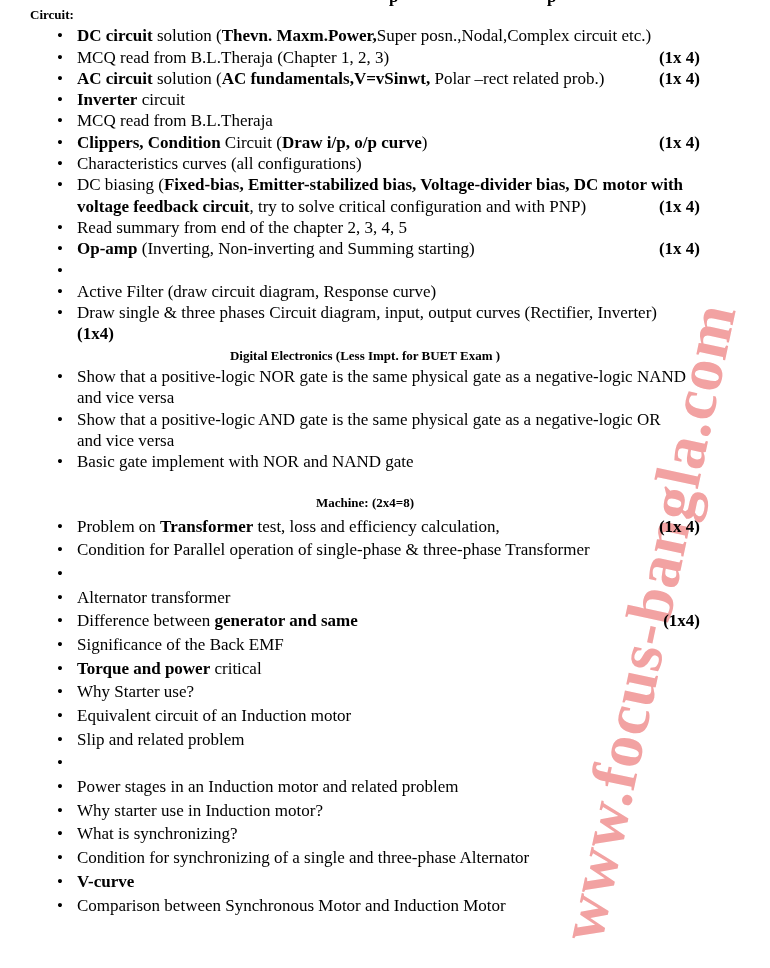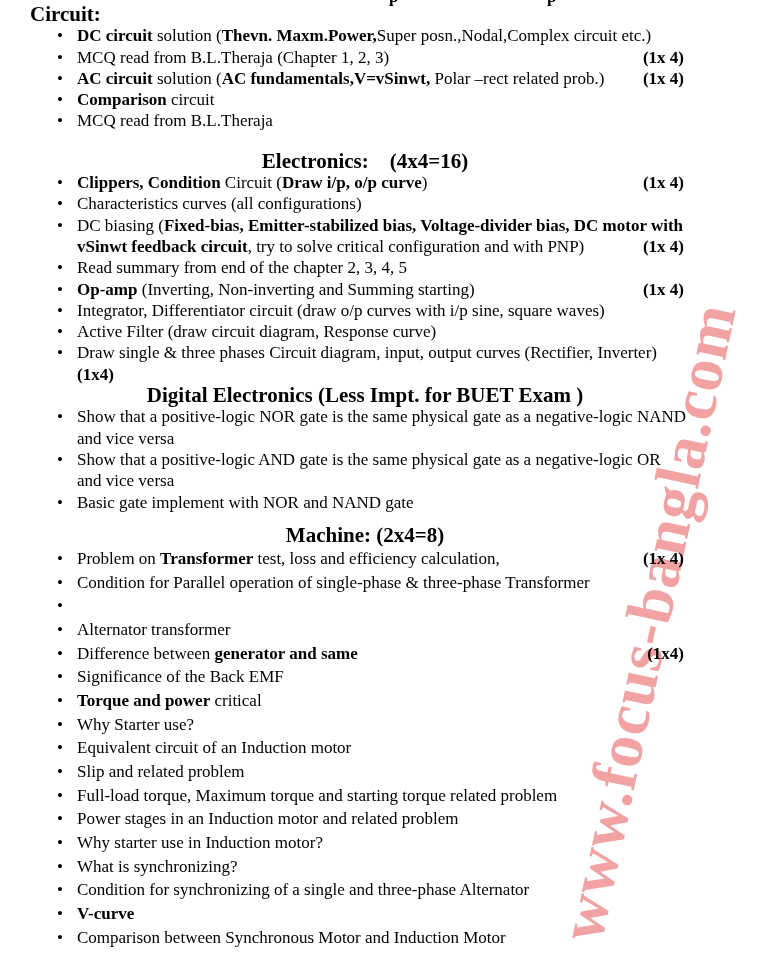--- a/index.html
+++ b/index.html
@@ -1,32 +1,32 @@
 <!DOCTYPE html>
 <html><head>
 <meta charset="utf-8">
 <style>
   * { margin:0; padding:0; box-sizing:border-box; }
   html,body { width:770px; height:968px; background:#ffffff; overflow:hidden; }
   body { font-family:"Liberation Serif","DejaVu Serif",serif; color:#000; position:relative; }
 
   .doc { position:relative; z-index:2; padding:4px 70px 0 30px; }
 
-  .heading { font-weight:bold; font-size:21px; line-height:21.3px; }
+  .heading { font-weight:bold; font-size:13px; line-height:21.3px; }
   .heading.center { text-align:center; }
   .heading.left { text-align:left; }
   .sec1 .heading { margin-top:19px; }
-  .sec3 .heading { margin-top:10px; line-height:24px; }
+  .sec3 .heading { margin-top:18px; line-height:24px; }
 
   .row { position:relative; display:flex; height:21.3px; line-height:21.3px; font-size:17px; }
   .sec3 .row { height:23.7px; line-height:23.7px; }
   .bullet { width:20px; margin-left:27px; flex:none; }
   .text { white-space:nowrap; }
   .b { font-weight:bold;font-family:Liberation Serif, serif; }
-  .mark { position:absolute; right:16px; top:0; font-weight:bold; }
+  .mark { position:absolute; right:0; top:0; font-weight:bold; }
 
   .watermark {
     position:absolute; left:648px; top:622px;
     transform:translate(-50%,-50%) rotate(-78deg);
     white-space:nowrap; font-size:64px; font-weight:bold;
     letter-spacing:1px; color:#f2a2a2; z-index:1;
     font-family:"Liberation Serif","DejaVu Serif",serif;
   }
 
   .fragments { position:absolute; top:0; left:0; width:770px; height:6px; overflow:hidden; z-index:3; }
@@ -54,59 +54,57 @@
         <span class="text"><span>MCQ read from B.L.Theraja (Chapter 1, 2, 3)</span></span>
         <span class="mark">(1x 4)</span>
       </div>
       <div class="row">
         <span class="bullet">•</span>
         <span class="text"><span class="b">AC circuit</span><span> solution (</span><span class="b">AC fundamentals,V=vSinwt,</span><span> Polar –rect related prob.)</span></span>
         <span class="mark">(1x 4)</span>
       </div>
       <div class="row">
         <span class="bullet">•</span>
-        <span class="text"><span class="b">Comparison</span><span> circuit</span></span>
+        <span class="text"><span class="b">Inverter</span><span> circuit</span></span>
       </div>
       <div class="row">
         <span class="bullet">•</span>
         <span class="text"><span>MCQ read from B.L.Theraja</span></span>
       </div>
     </section>
     <section class="sec sec1">
-      <div class="heading center">Electronics:&nbsp;&nbsp;&nbsp;&nbsp;(4x4=16)</div>
       <div class="row">
         <span class="bullet">•</span>
         <span class="text"><span class="b">Clippers, Condition</span><span> Circuit (</span><span class="b">Draw i/p, o/p curve</span><span>)</span></span>
         <span class="mark">(1x 4)</span>
       </div>
       <div class="row">
         <span class="bullet">•</span>
         <span class="text"><span>Characteristics curves (all configurations)</span></span>
       </div>
       <div class="row">
         <span class="bullet">•</span>
         <span class="text"><span>DC biasing (</span><span class="b">Fixed-bias, Emitter-stabilized bias, Voltage-divider bias, DC motor with</span></span>
       </div>
       <div class="row cont">
         <span class="bullet"></span>
-        <span class="text"><span class="b">vSinwt feedback circuit</span><span>, try to solve critical configuration and with PNP)</span></span>
+        <span class="text"><span class="b">voltage feedback circuit</span><span>, try to solve critical configuration and with PNP)</span></span>
         <span class="mark">(1x 4)</span>
       </div>
       <div class="row">
         <span class="bullet">•</span>
         <span class="text"><span>Read summary from end of the chapter 2, 3, 4, 5</span></span>
       </div>
       <div class="row">
         <span class="bullet">•</span>
         <span class="text"><span class="b">Op-amp</span><span> (Inverting, Non-inverting and Summing starting)</span></span>
         <span class="mark">(1x 4)</span>
       </div>
       <div class="row">
         <span class="bullet">•</span>
-        <span class="text"><span>Integrator, Differentiator circuit (draw o/p curves with i/p sine, square waves)</span></span>
       </div>
       <div class="row">
         <span class="bullet">•</span>
         <span class="text"><span>Active Filter (draw circuit diagram, Response curve)</span></span>
       </div>
       <div class="row">
         <span class="bullet">•</span>
         <span class="text"><span>Draw single &amp; three phases Circuit diagram, input, output curves (Rectifier, Inverter)</span></span>
       </div>
       <div class="row cont">
@@ -175,21 +173,20 @@
       <div class="row">
         <span class="bullet">•</span>
         <span class="text"><span>Equivalent circuit of an Induction motor</span></span>
       </div>
       <div class="row">
         <span class="bullet">•</span>
         <span class="text"><span>Slip and related problem</span></span>
       </div>
       <div class="row">
         <span class="bullet">•</span>
-        <span class="text"><span>Full-load torque, Maximum torque and starting torque related problem</span></span>
       </div>
       <div class="row">
         <span class="bullet">•</span>
         <span class="text"><span>Power stages in an Induction motor and related problem</span></span>
       </div>
       <div class="row">
         <span class="bullet">•</span>
         <span class="text"><span>Why starter use in Induction motor?</span></span>
       </div>
       <div class="row">

